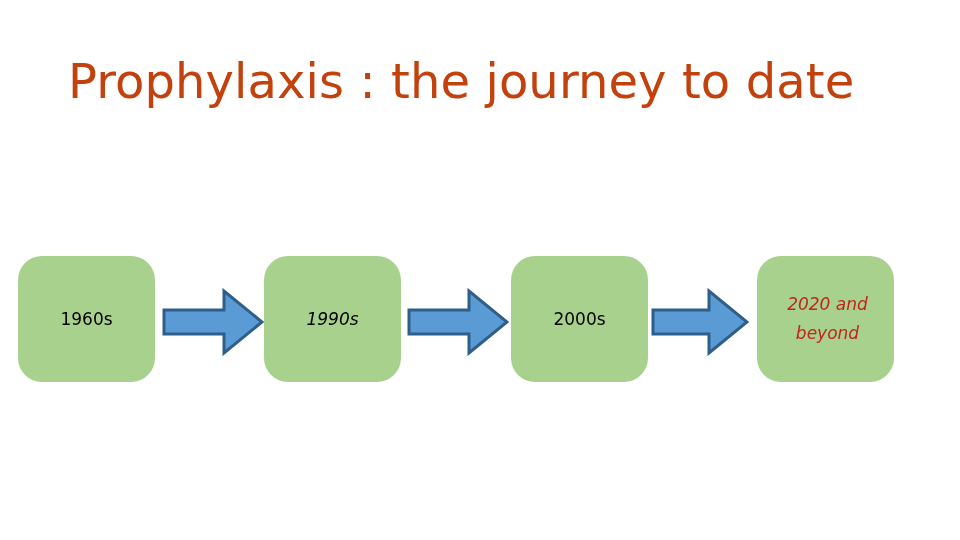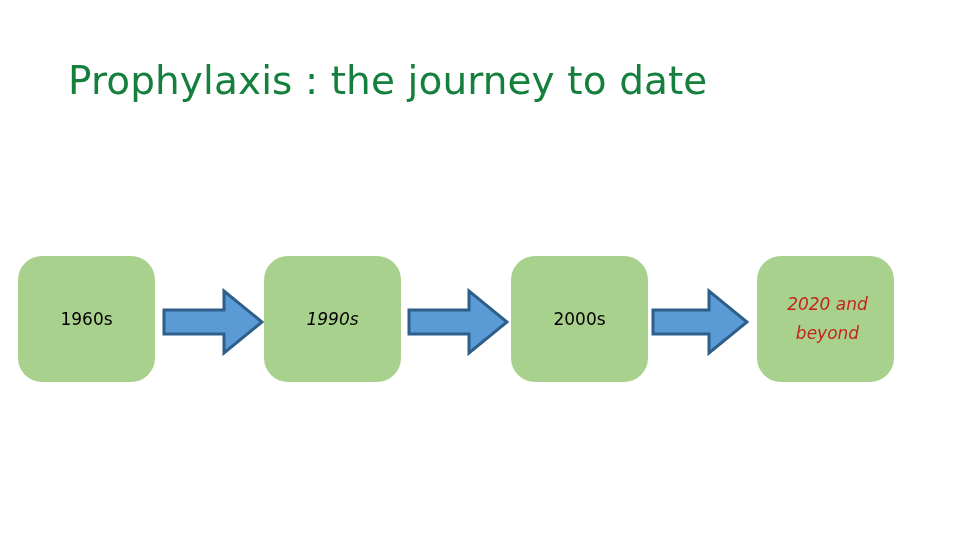--- a/index.html
+++ b/index.html
@@ -17,24 +17,24 @@
     height: 540px;
     background: #ffffff;
     overflow: hidden;
   }
   .slide-title {
     position: absolute;
     left: 68px;
     top: 57px;
     width: 760px;
     font-family: "DejaVu Sans", sans-serif;
-    font-size: 39px;
+    font-size: 48px;
     font-weight: 400;
     line-height: 48px;
-    color: #15803d;
+    color: #c2410c;
     letter-spacing: 0.1px;
     white-space: nowrap;
   }
   .timeline {
     position: absolute;
     left: 0;
     top: 0;
     width: 792px;
     height: 540px;
   }

